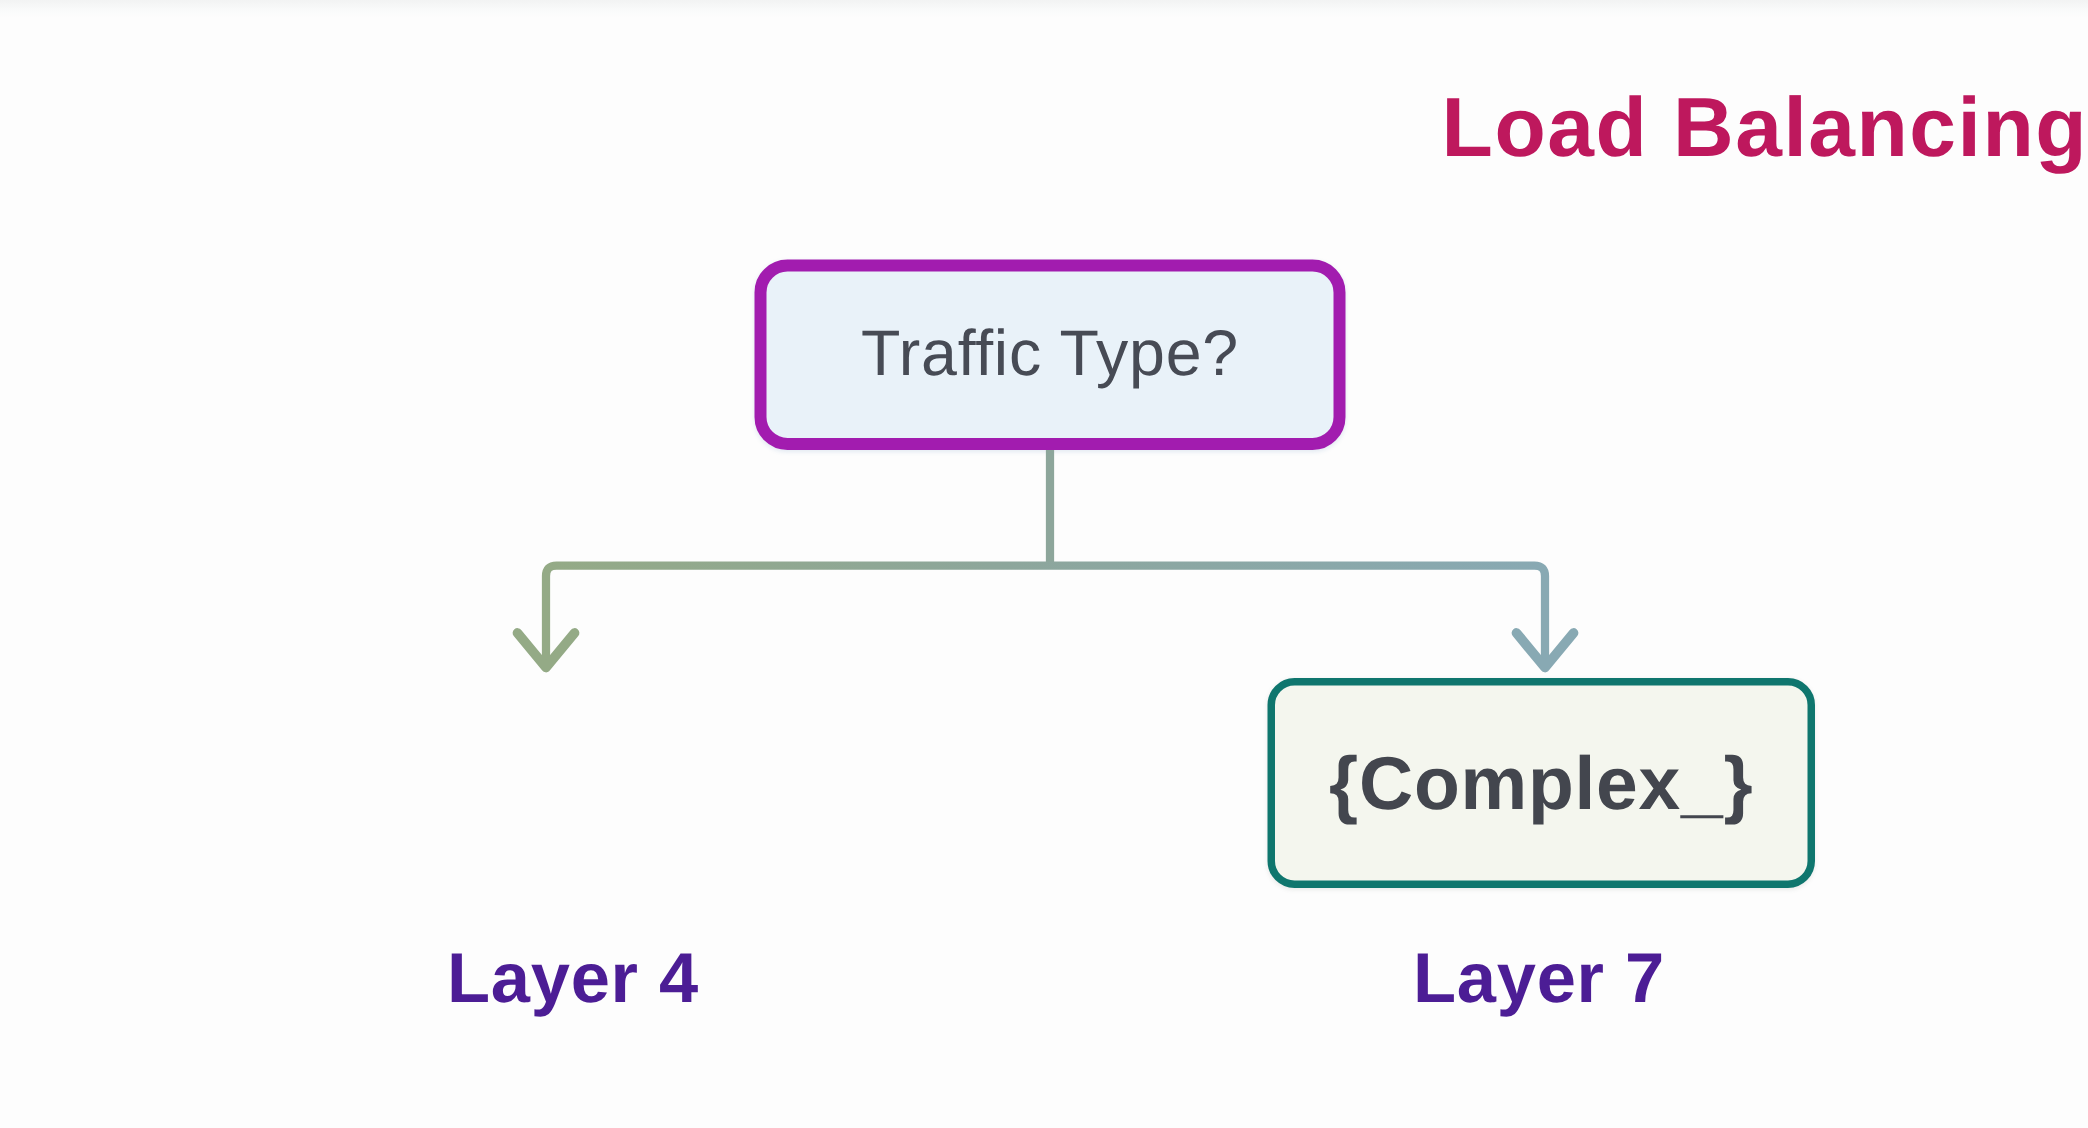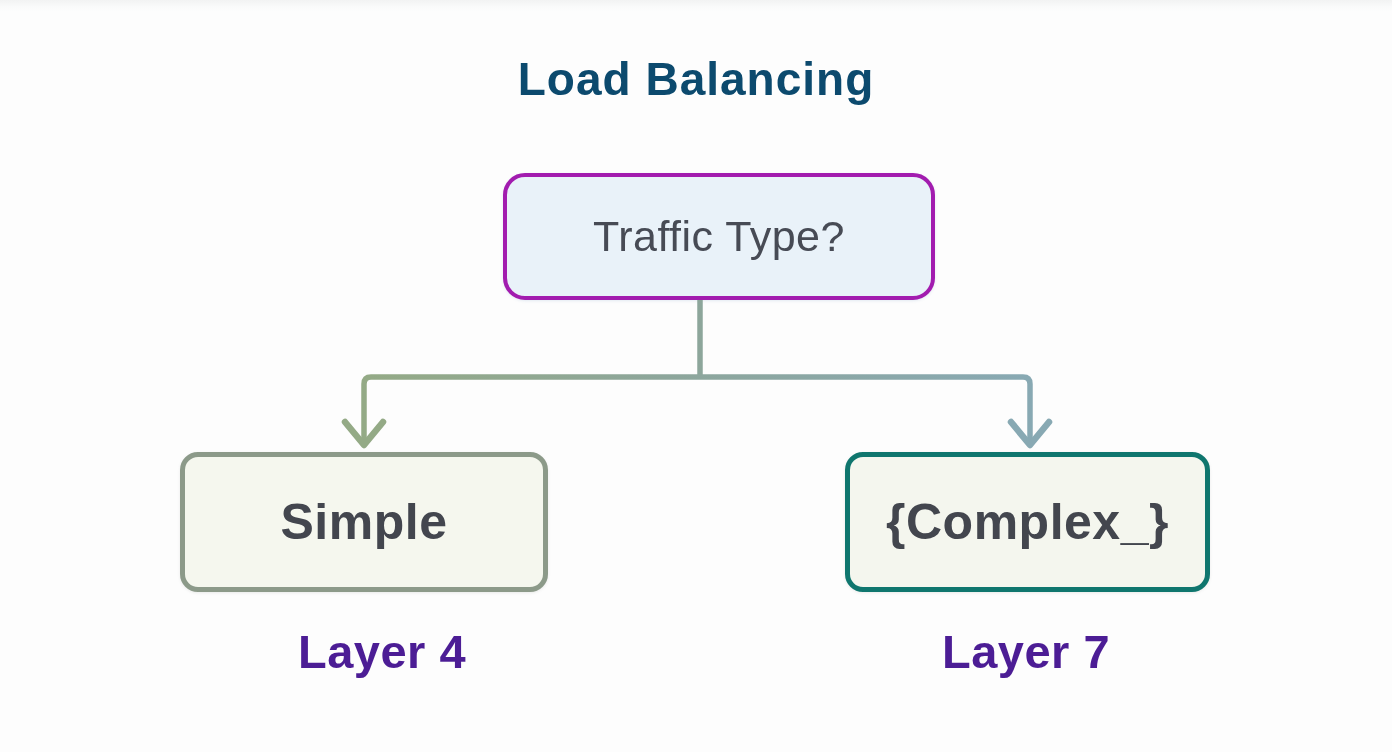--- a/index.html
+++ b/index.html
@@ -20,40 +20,40 @@
     top: 0; left: 0;
     width: 100%;
     height: 12px;
     background: linear-gradient(to bottom, #f2f3f3 0%, #fafbfb 60%, rgba(255,255,255,0) 100%);
   }
   .page-title {
     position: absolute;
     top: 52px;
     left: 0;
     width: 100%;
-    text-align: center;
-    font-size: 46px;
+    text-align: right;
+    font-size: 56px;
     font-weight: 700;
     letter-spacing: 1px;
-    color: #0c4a6e;
+    color: #be185d;
   }
   .node {
     position: absolute;
     display: flex;
     align-items: center;
     justify-content: center;
     box-sizing: border-box;
   }
   .node-root {
     left: 503px;
     top: 173px;
-    width: 432px;
+    width: 394px;
     height: 127px;
     background: #e9f2f9;
-    border: 4px solid #a21caf;
+    border: 8px solid #a21caf;
     border-radius: 22px;
     box-shadow: 0 1px 3px rgba(78,127,183,0.15);
   }
   .node-root .node-label {
     font-size: 43px;
     font-weight: 500;
     color: #474b55;
     letter-spacing: 0.5px;
   }
   .node-leaf {
@@ -122,23 +122,20 @@
 
     <path d="M700 300 V377" stroke="#8da69b" stroke-width="5.5" fill="none"></path>
 
     <path d="M364 440 V384 Q364 377 371 377 H1023 Q1030 377 1030 384 V440" stroke="url(#branchGrad)" stroke-width="5.5" fill="none"></path>
 
     <path d="M345 422 L364 445 L383 422" stroke="#94aa86" stroke-width="6.5" fill="none" stroke-linecap="round" stroke-linejoin="round"></path>
 
     <path d="M1011 422 L1030 445 L1049 422" stroke="#88a9b3" stroke-width="6.5" fill="none" stroke-linecap="round" stroke-linejoin="round"></path>
   </svg>
 
-  <div class="node node-leaf node-simple">
-    <span class="node-label">Simple</span>
-  </div>
 
   <div class="node node-leaf node-complex">
     <span class="node-label">{Complex_}</span>
   </div>
 
   <div class="branch-label branch-label-left">Layer 4</div>
 
   <div class="branch-label branch-label-right">Layer 7</div>
 
 </div>

